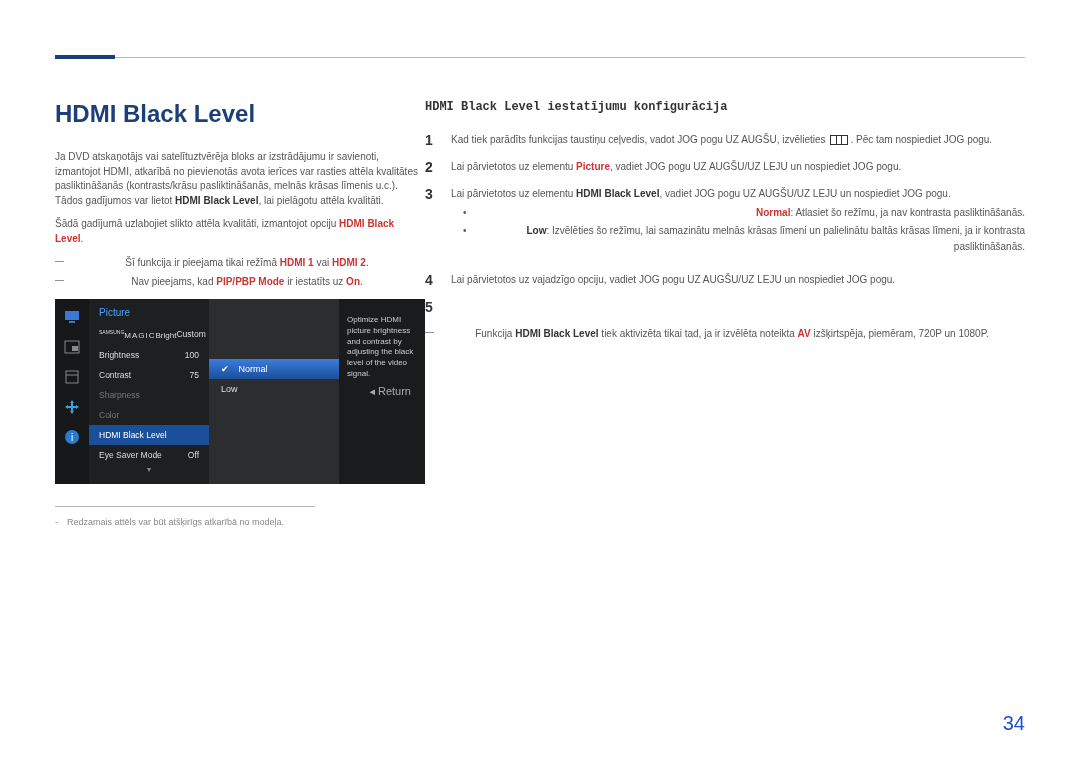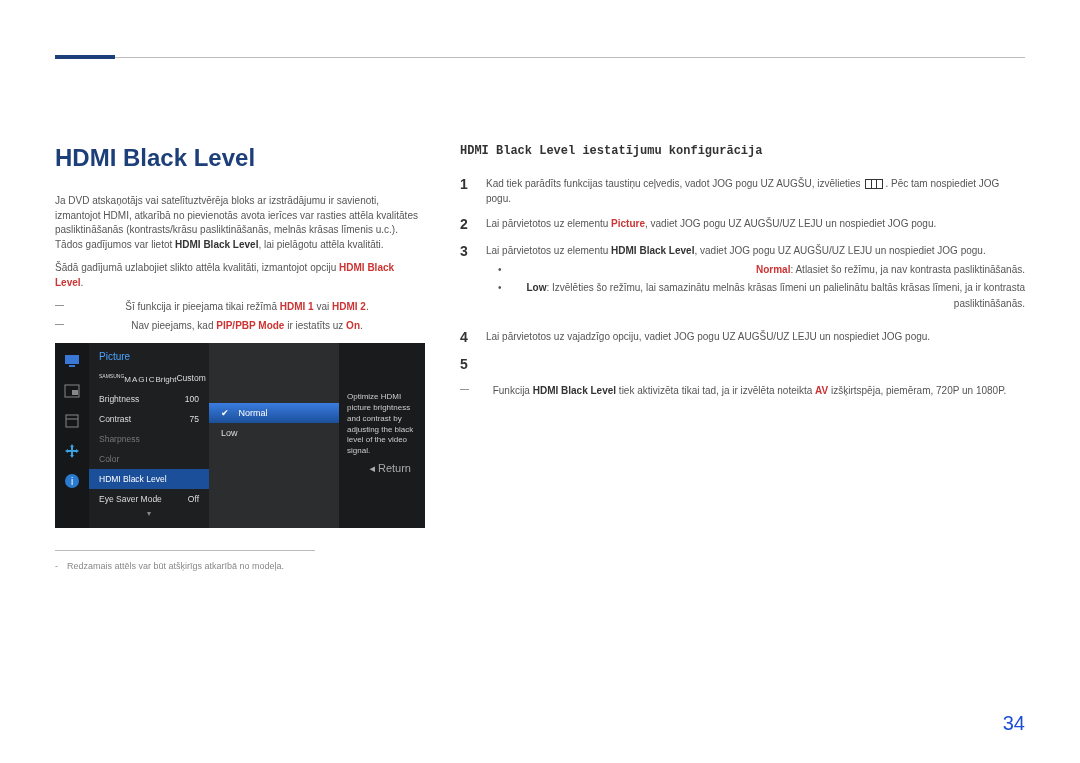--- a/index.html
+++ b/index.html
@@ -24,22 +24,20 @@
     position: absolute;
     top: 57px;
     left: 115px;
     right: 55px;
     height: 0;
     border-top: 1px solid #bbb;
   }
   .page {
     display: flex;
     padding: 100px 55px 0 55px;
-    gap: 35px;
-    margin-top: 44px;
   }
   .col-left { width: 370px; flex: 0 0 370px; }
   .col-right { flex: 1; }
   h1 {
     font-size: 24px;
     color: #1c3f7a;
     font-weight: bold;
     margin-bottom: 22px;
   }
   h2 {
@@ -126,21 +124,21 @@
   .osd-check::before { content:"✔"; color:#fff; margin-right:4px; }
   .osd-help {
     flex:1;
     background: #1a1b1d;
     padding: 16px 8px;
     font-size: 8px;
     color:#ccc;
     line-height:1.35;
     display:flex;
     flex-direction:column;
-    justify-content:center;
+    justify-content:flex-start;
   }
   .osd-return { text-align:right; font-size:11px; color:#aaa; padding:4px 6px 3px 0;}
   .osd-return::before { content:"◂ "; }
   .osd-magic { font-size:8px; letter-spacing:1px;}
   .osd-magic sup {font-size:5px; letter-spacing:0;}
 
   
   .steps { }
   .step {
     display:flex;

